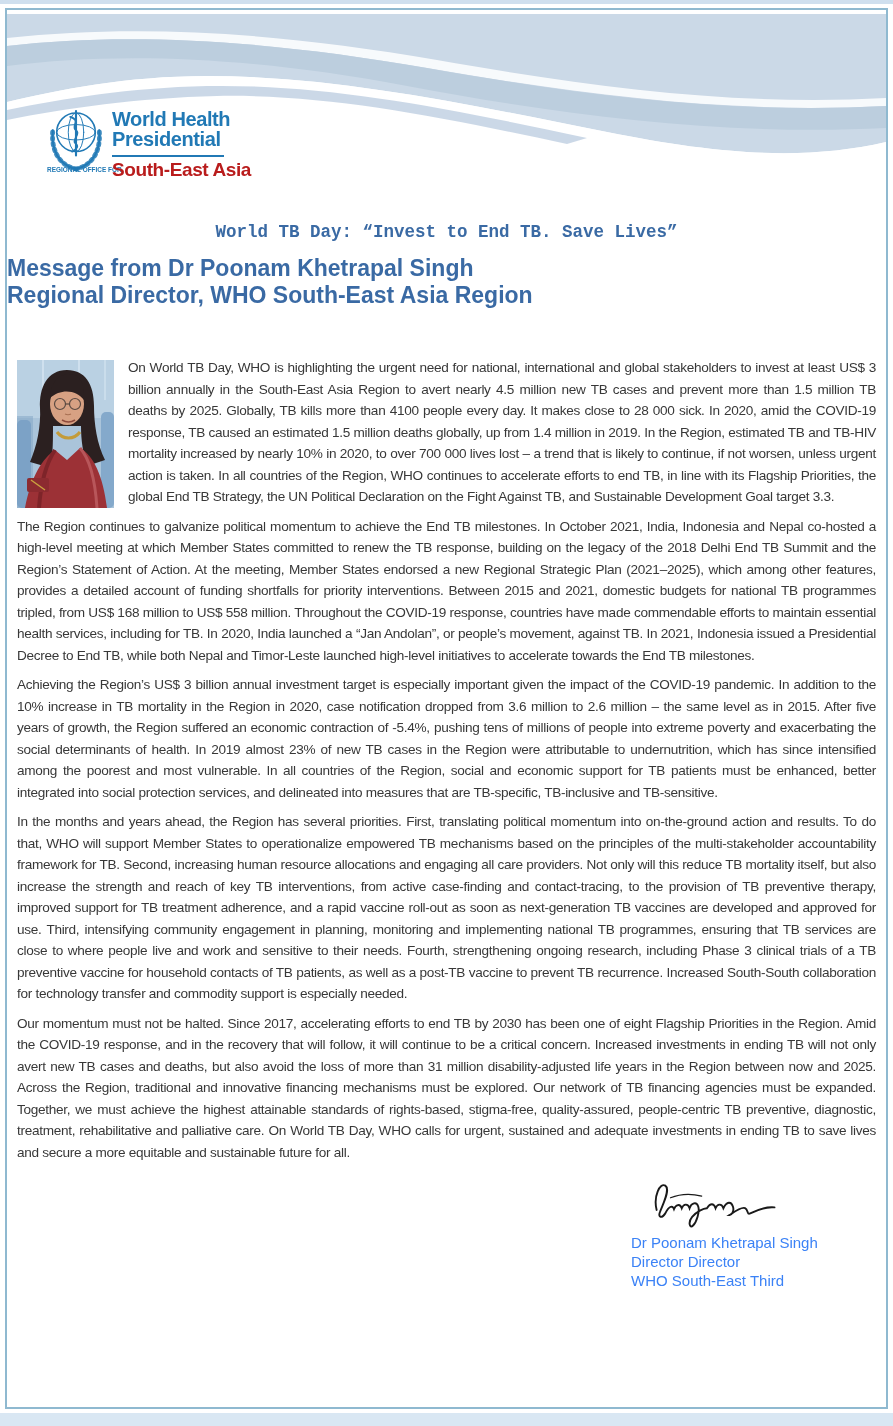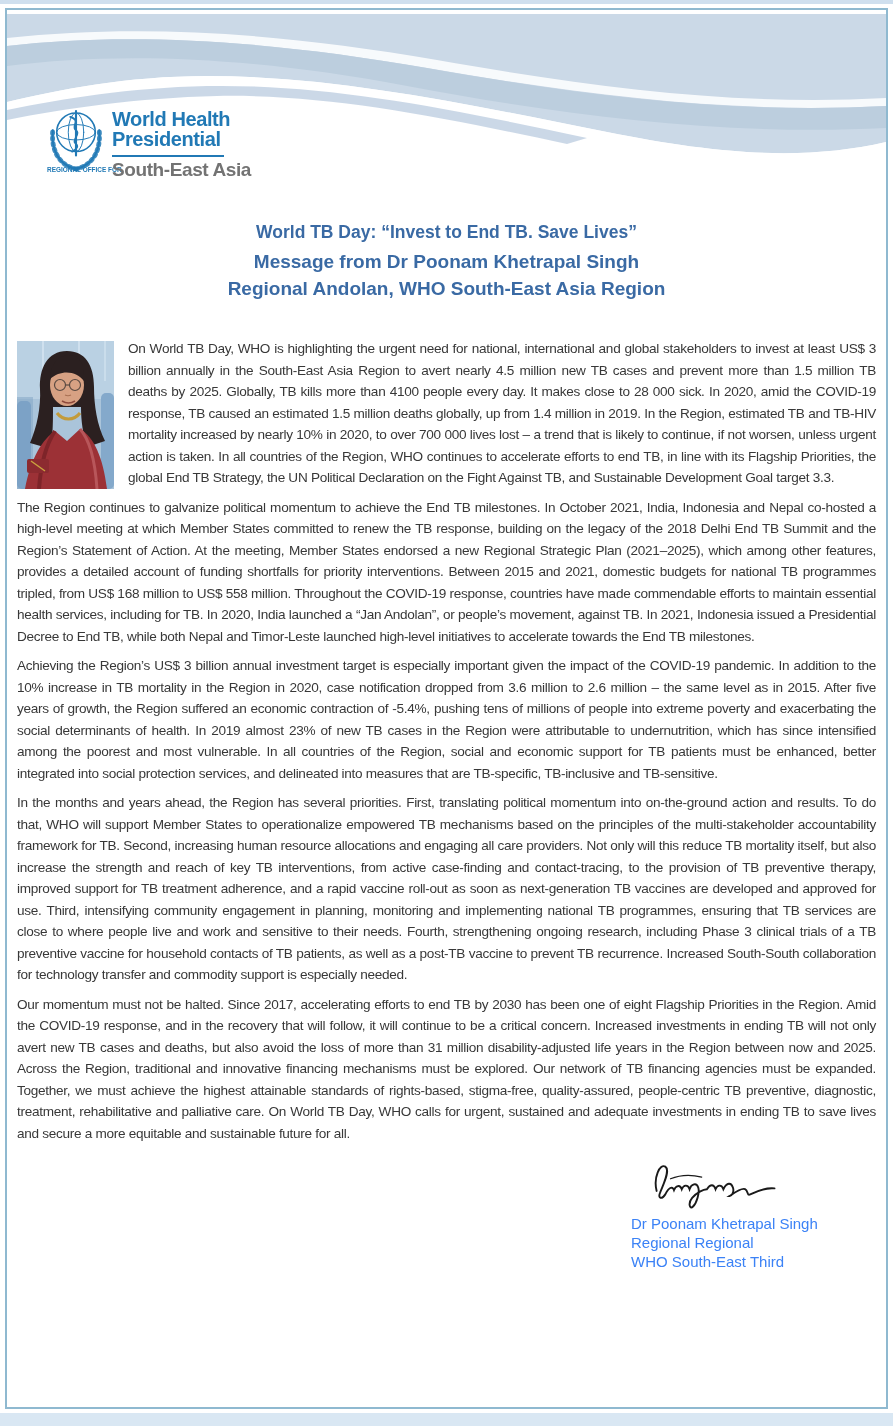--- a/index.html
+++ b/index.html
@@ -17,28 +17,28 @@
   
   .header { position:relative; height:190px; }
   .waves { position:absolute; inset:0; width:100%; height:100%; }
   .logo { position:absolute; left:40px; top:96px; width:250px; height:84px; }
   .emblem { position:absolute; left:0; top:0; width:58px; height:68px; }
   .logo-org { position:absolute; left:65px; top:3px; color:#2179b5; font-weight:bold;
               font-size:20px; line-height:20px; letter-spacing:-0.4px; }
   .logo-rule { position:absolute; left:65px; top:49px; width:112px; border-top:2px solid #2179b5; }
   .office-prefix { position:absolute; left:0; top:60px; width:63px; color:#2179b5; font-weight:bold;
                    font-size:7px; transform:scaleX(0.92); transform-origin:left; white-space:nowrap; }
-  .office-name { position:absolute; left:65px; top:53px; color:#737373; font-weight:bold;
+  .office-name { position:absolute; left:65px; top:53px; color:#b91c1c; font-weight:bold;
                  font-size:19px; letter-spacing:-0.4px; }
   
-  .title { text-align:center; margin-top:22px; font-size:17.5px; font-weight:bold; color:#3a6aa4; }
-  .subtitle { text-align:center; margin-top:5px; font-size:19px; font-weight:bold;
+  .title { text-align:center; margin-top:22px; font-size:17.5px; font-weight:bold; color:#3a6aa4;font-family:Liberation Mono, monospace; }
+  .subtitle { margin-top:13px; font-size:23px; font-weight:bold;
               color:#3a6aa4; line-height:27px; }
   
-  .content { padding:0 10px; margin-top:36px; font-size:13.6px; letter-spacing:-0.3px;
+  .content { padding:0 10px; margin-top:48px; font-size:13.6px; letter-spacing:-0.3px;
              line-height:21.5px; color:#383838; text-align:justify; }
   .para { margin-bottom:8px; }
   .photo { float:left; width:97px; height:148px; margin:3px 14px 5px 0; }
   .photo svg { display:block; width:100%; height:100%; }
   
   .sig-block { width:210px; margin:14px 45px 0 auto; }
   .sig-image { display:block; width:175px; height:52px; margin-left:4px; }
   .signoff { font-size:15px; line-height:19px; color:#3b82f6; margin-top:4px; letter-spacing:0; }
 </style>
 </head>
@@ -79,21 +79,21 @@
       </div>
       <div class="logo-rule"></div>
       <div class="office-prefix">REGIONAL OFFICE FOR</div>
       <div class="office-name">South-East Asia</div>
     </div>
   </div>
 
   <div class="title">World TB Day: “Invest to End TB. Save Lives”</div>
   <div class="subtitle">
     <div>Message from Dr Poonam Khetrapal Singh</div>
-    <div>Regional Andolan, WHO South-East Asia Region</div>
+    <div>Regional Director, WHO South-East Asia Region</div>
   </div>
 
   <div class="content">
     <div class="para">
       <div class="photo">
         <svg viewBox="0 0 97 148" aria-hidden="true">
           <rect width="97" height="148" fill="#aac4da"></rect>
           <rect x="0" y="0" width="97" height="58" fill="#bad1e3"></rect>
           <rect x="0" y="56" width="16" height="92" fill="#7fa3c4" opacity="0.5"></rect>
           <rect x="0" y="60" width="14" height="88" rx="5" fill="#7ca2c6"></rect>
@@ -124,18 +124,18 @@
     <p class="para">Our momentum must not be halted. Since 2017, accelerating efforts to end TB by 2030 has been one of eight Flagship Priorities in the Region. Amid the COVID-19 response, and in the recovery that will follow, it will continue to be a critical concern. Increased investments in ending TB will not only avert new TB cases and deaths, but also avoid the loss of more than 31 million disability-adjusted life years in the Region between now and 2025. Across the Region, traditional and innovative financing mechanisms must be explored. Our network of TB financing agencies must be expanded. Together, we must achieve the highest attainable standards of rights-based, stigma-free, quality-assured, people-centric TB preventive, diagnostic, treatment, rehabilitative and palliative care. On World TB Day, WHO calls for urgent, sustained and adequate investments in ending TB to save lives and secure a more equitable and sustainable future for all.</p>
   </div>
 
   <div class="sig-block">
     <svg class="sig-image" viewBox="0 0 180 60" aria-hidden="true">
       <path d="M14 38 C10 22 18 6 24 10 C30 14 22 30 18 40 C15 47 20 48 24 42 C28 34 32 32 34 37 C36 32 41 30 43 36 C45 31 50 30 52 36 C54 30 60 28 62 34 C64 40 60 52 56 56 C52 60 50 52 55 46 C60 40 68 36 72 36 C76 30 80 30 82 36 C84 31 89 30 91 36 C95 28 100 28 102 34 C104 40 100 44 98 44 C104 40 112 34 116 36 C120 38 118 44 122 42 C130 38 140 34 150 35" fill="none" stroke="#1a1a1a" stroke-width="2.2" stroke-linecap="round"></path>
       <path d="M30 24 C42 19 54 19 66 22" fill="none" stroke="#1a1a1a" stroke-width="1.4" stroke-linecap="round"></path>
     </svg>
     <div class="signoff">
       <div>Dr Poonam Khetrapal Singh</div>
-      <div>Regional Regional</div>
+      <div>Director Director</div>
       <div>WHO South-East Third</div>
     </div>
   </div>
 
 </div>
 
 </body></html>

